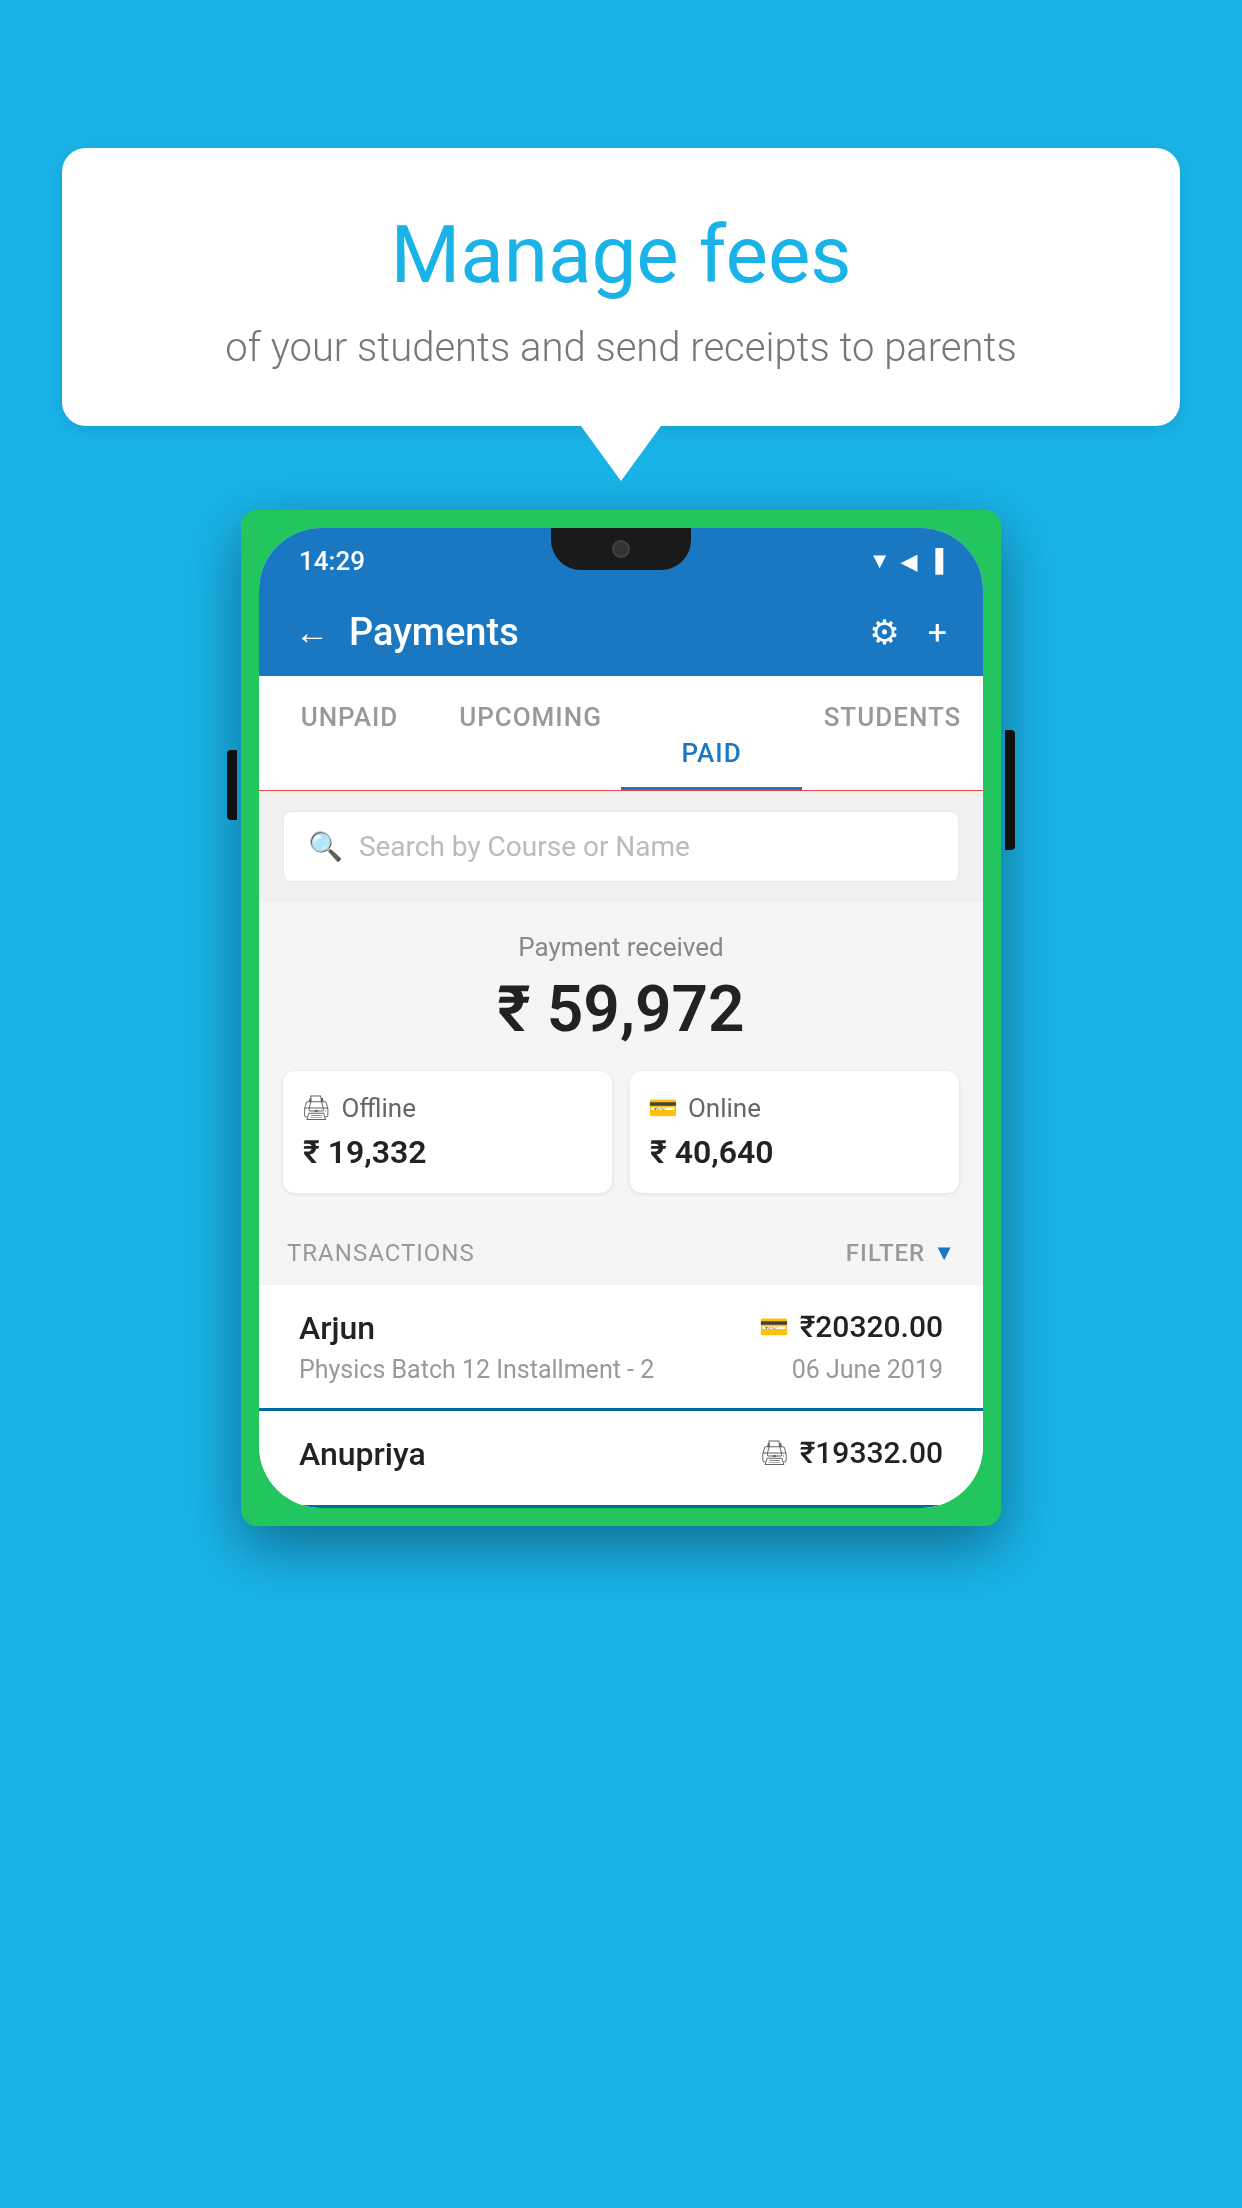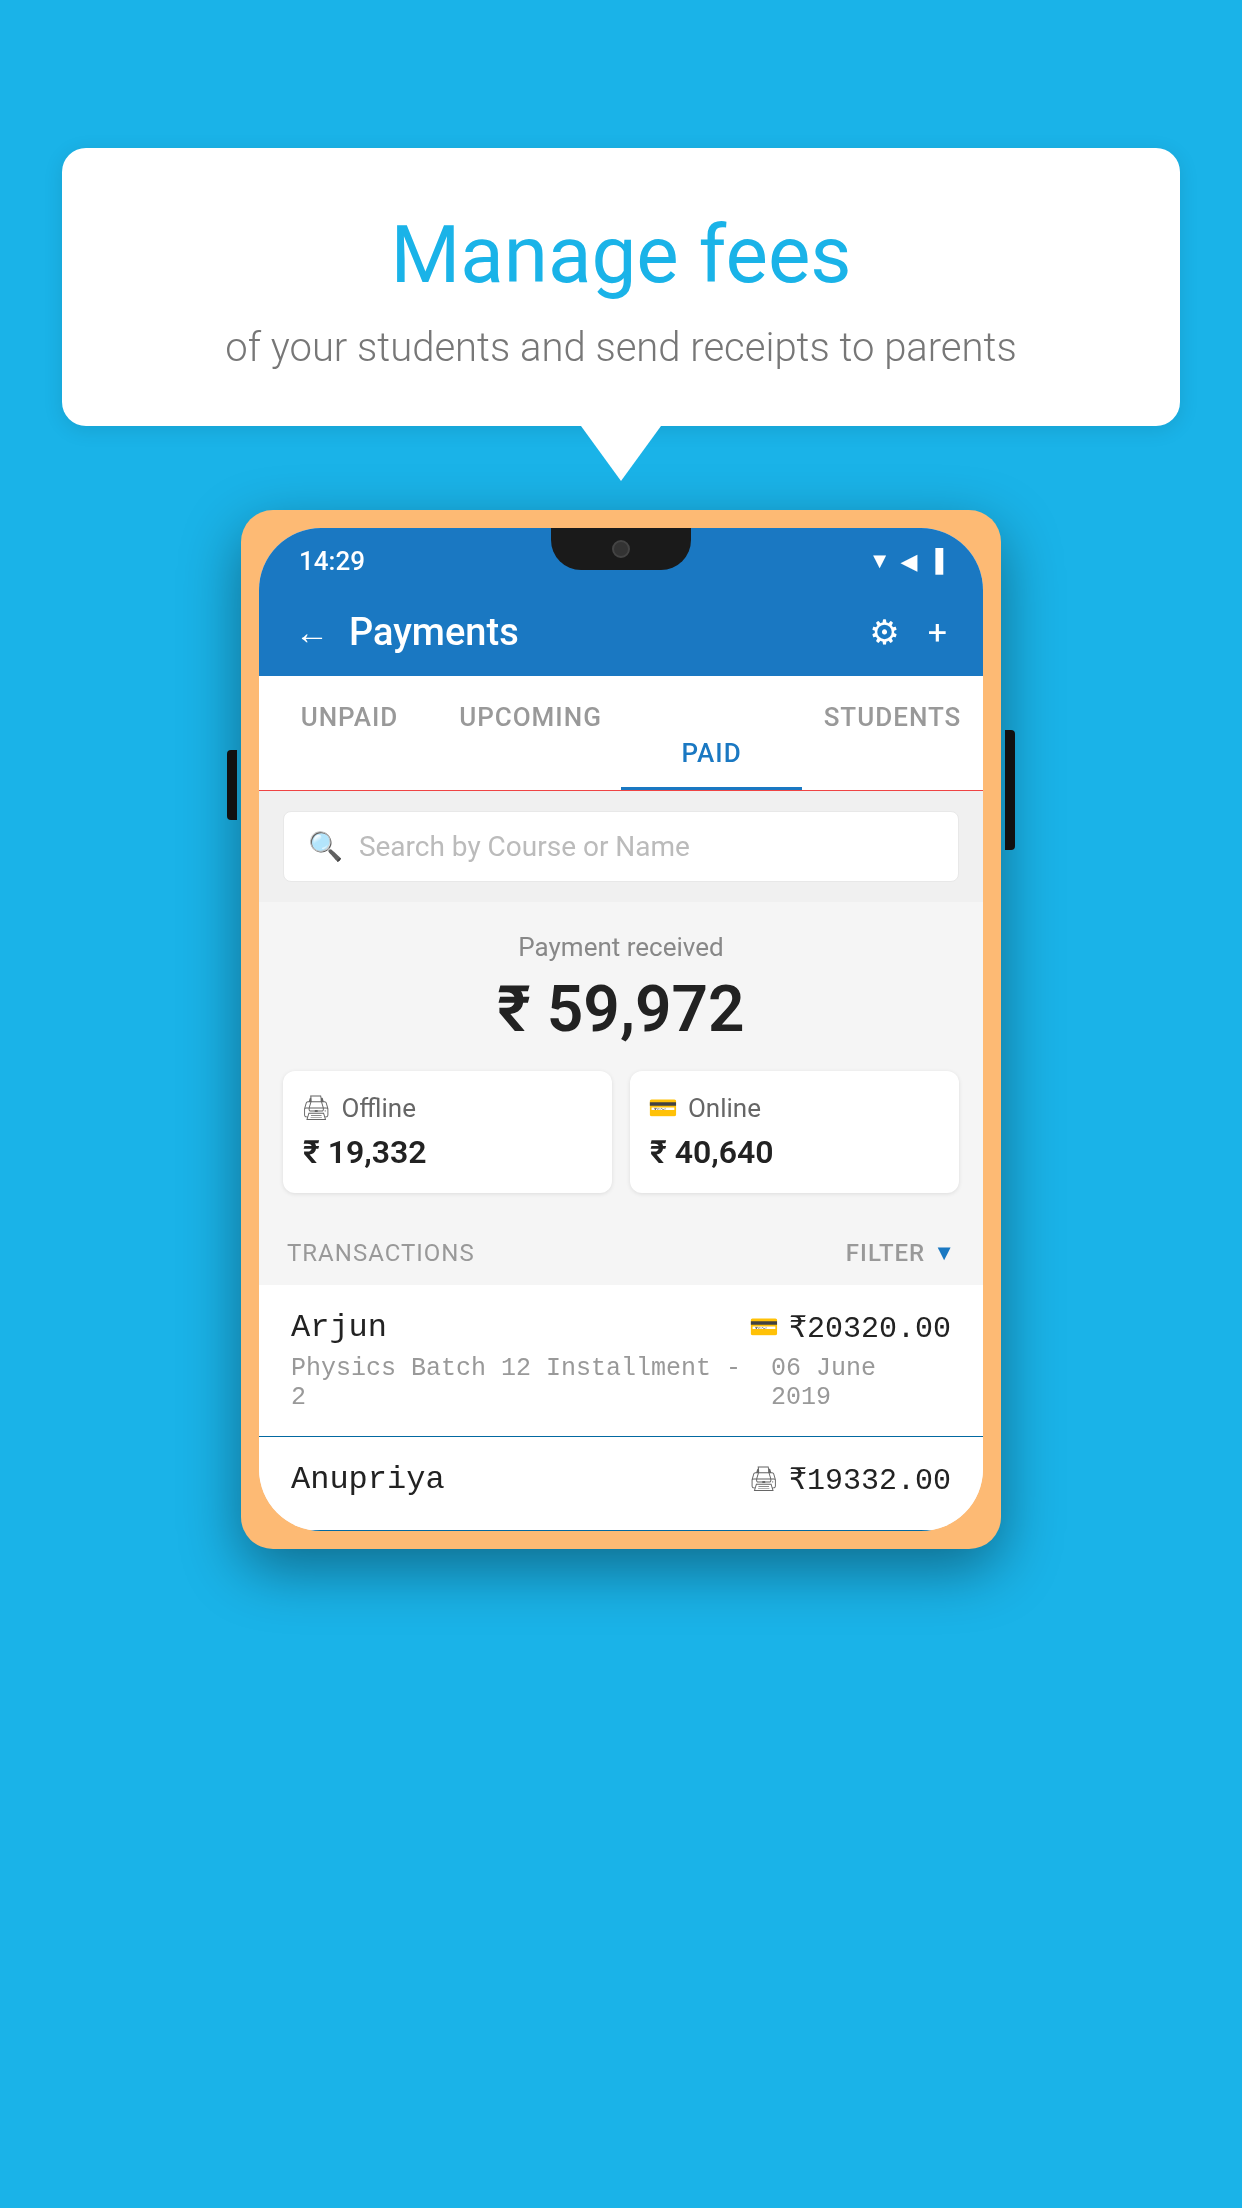--- a/index.html
+++ b/index.html
@@ -54,22 +54,22 @@
     
     .phone-container {
       position: absolute;
       top: 510px;
       left: 50%;
       transform: translateX(-50%);
       width: 760px;
     }
 
     .phone-frame {
-      background: #fdba74;
-      border-radius: 32px;
+      background: #22c55e;
+      border-radius: 16px;
       padding: 18px;
       box-shadow: 0 20px 60px rgba(0,0,0,0.4);
       position: relative;
     }
 
     .phone-frame::before {
       content: '';
       position: absolute;
       left: -14px;
       top: 240px;
@@ -334,23 +334,22 @@
       color: #1a78c2;
       font-size: 22px;
     }
 
     
     .transactions-list {
       background: white;
     }
 
     .transaction-row {
-      padding: 24px 32px;
-      border-bottom: 1px solid #0369a1;
-      font-family: Liberation Mono, monospace;
+      padding: 24px 40px;
+      border-bottom: 3px solid #0369a1;
     }
 
     .transaction-main {
       display: flex;
       justify-content: space-between;
       align-items: flex-start;
       margin-bottom: 8px;
     }
 
     .transaction-name {

